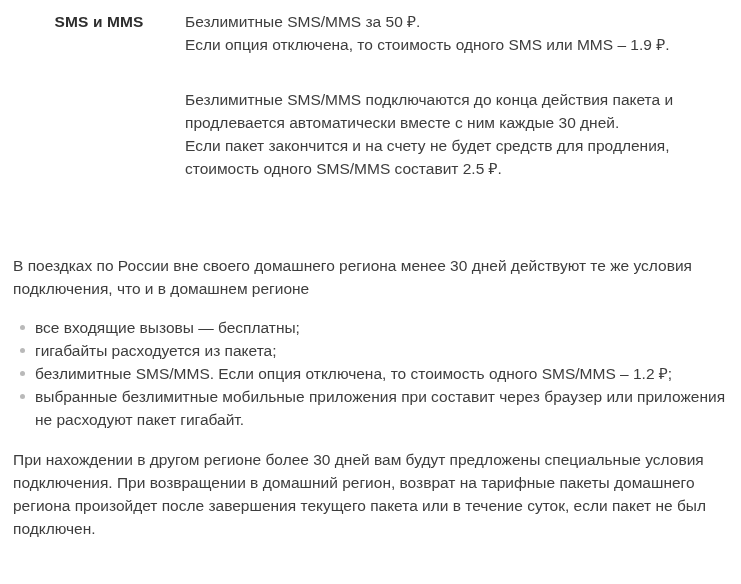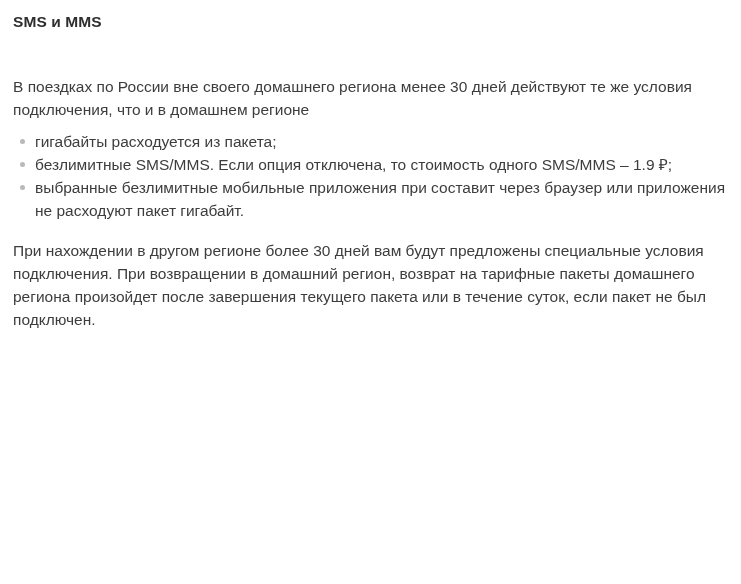--- a/index.html
+++ b/index.html
@@ -27,33 +27,34 @@
   }
   .row:last-child { margin-bottom: 0; }
   .label {
     flex: 0 0 172px;
     width: 172px;
     font-size: 15.5px;
     line-height: 23px;
     font-weight: bold;
     color: #2e2e2e;
     letter-spacing: 0.1px;
+    text-align: center;
   }
   .content {
     flex: 1 1 auto;
     min-width: 0;
     font-size: 15.5px;
     line-height: 23px;
     color: #3d3d3d;
   }
   .para {
     margin: 0 0 32px 0;
     white-space: pre-line;
   }
-  .para.intro { margin-bottom: 9px; }
+  .para.intro { margin-bottom: 16px; }
   .para.outro { margin-top: 17px; margin-bottom: 0; }
   ul.bullets {
     list-style: none;
     margin: 0;
     padding: 0;
   }
   ul.bullets li {
     display: flex;
     align-items: flex-start;
     padding-left: 7px;
@@ -73,34 +74,42 @@
   }
 </style>
 </head>
 <body>
 
 <div class="page">
 
   <section class="row">
     <div class="label">SMS и MMS</div>
     <div class="content">
+      <p class="para">Безлимитные SMS/MMS за 50 ₽.
+Если опция отключена, то стоимость одного SMS или MMS – 1.9 ₽.</p>
+      <p class="para">Безлимитные SMS/MMS подключаются до конца действия пакета и продлевается автоматически вместе с ним каждые 30 дней.
+Если пакет закончится и на счету не будет средств для продления, стоимость одного SMS/MMS составит 2.5 ₽.</p>
     </div>
   </section>
 
   <section class="row">
     <div class="content">
       <p class="para intro">В поездках по России вне своего домашнего региона менее 30 дней действуют те же условия подключения, что и в домашнем регионе</p>
       <ul class="bullets">
         <li>
           <span class="dot"></span>
+          <span class="btext">все входящие вызовы — бесплатны;</span>
+        </li>
+        <li>
+          <span class="dot"></span>
           <span class="btext">гигабайты расходуется из пакета;</span>
         </li>
         <li>
           <span class="dot"></span>
-          <span class="btext">безлимитные SMS/MMS. Если опция отключена, то стоимость одного SMS/MMS – 1.9 ₽;</span>
+          <span class="btext">безлимитные SMS/MMS. Если опция отключена, то стоимость одного SMS/MMS – 1.2 ₽;</span>
         </li>
         <li>
           <span class="dot"></span>
           <span class="btext">выбранные безлимитные мобильные приложения при составит через браузер или приложения не расходуют пакет гигабайт.</span>
         </li>
       </ul>
       <p class="para outro">При нахождении в другом регионе более 30 дней вам будут предложены специальные условия подключения. При возвращении в домашний регион, возврат на тарифные пакеты домашнего региона произойдет после завершения текущего пакета или в течение суток, если пакет не был подключен.</p>
     </div>
   </section>
 

